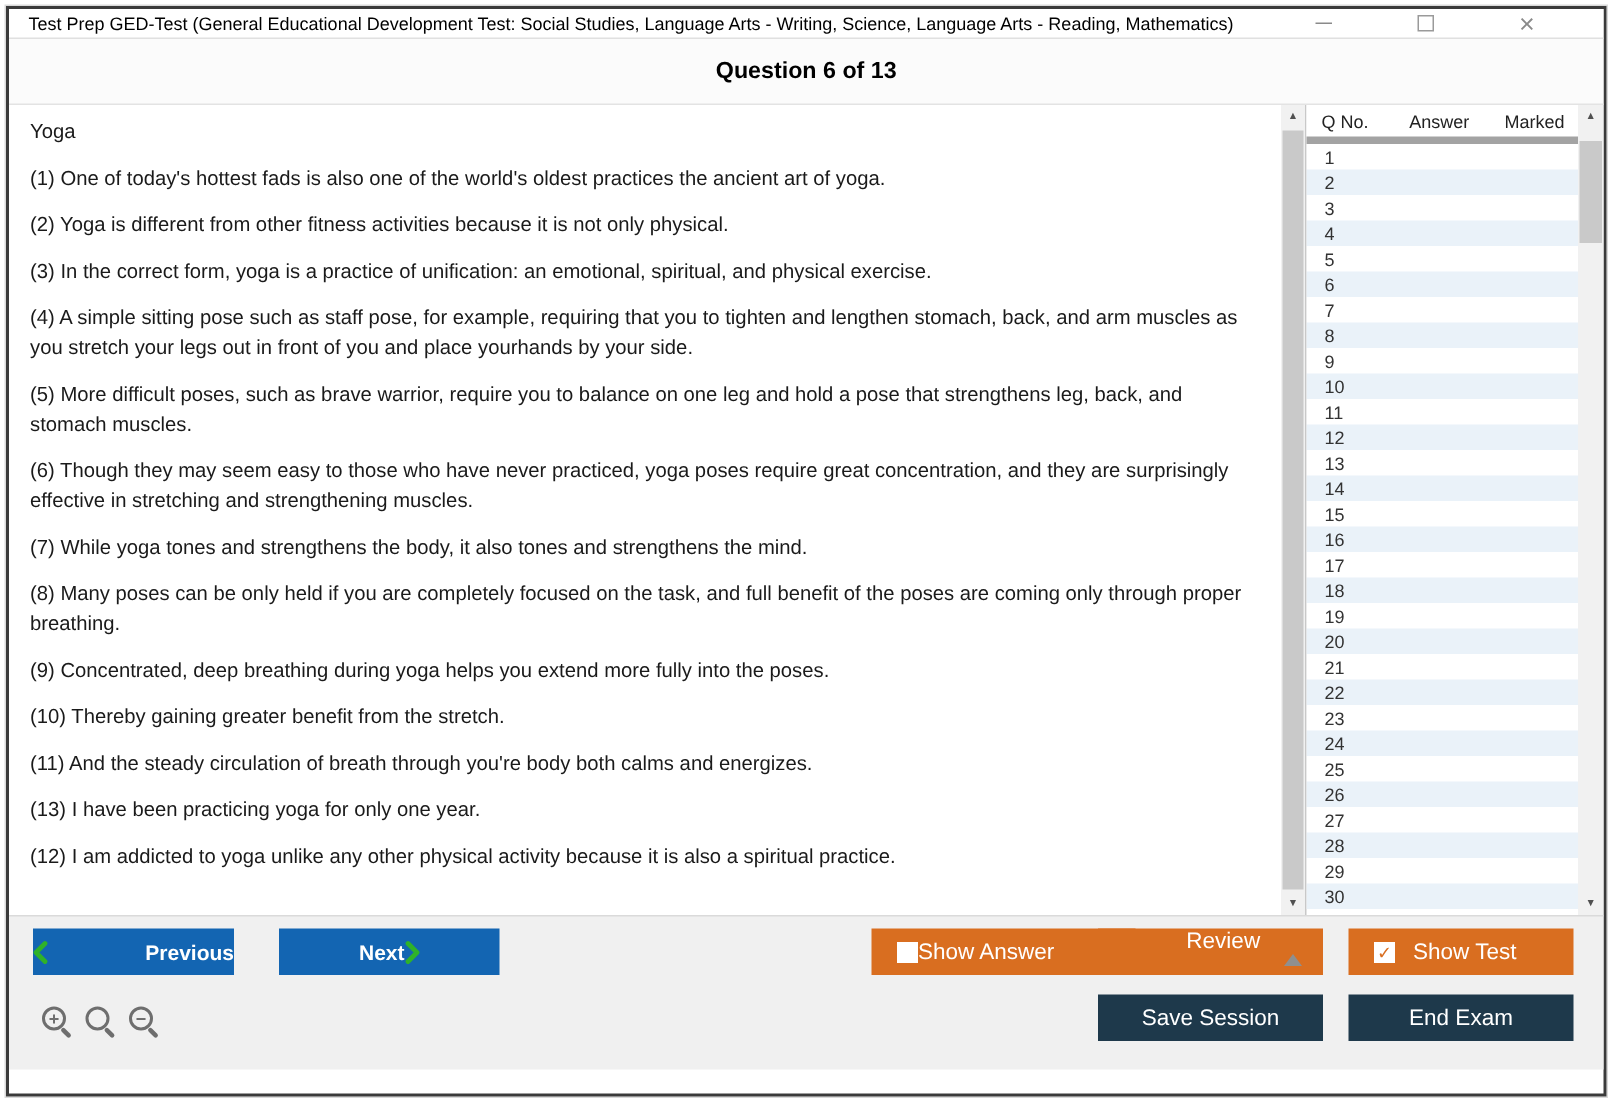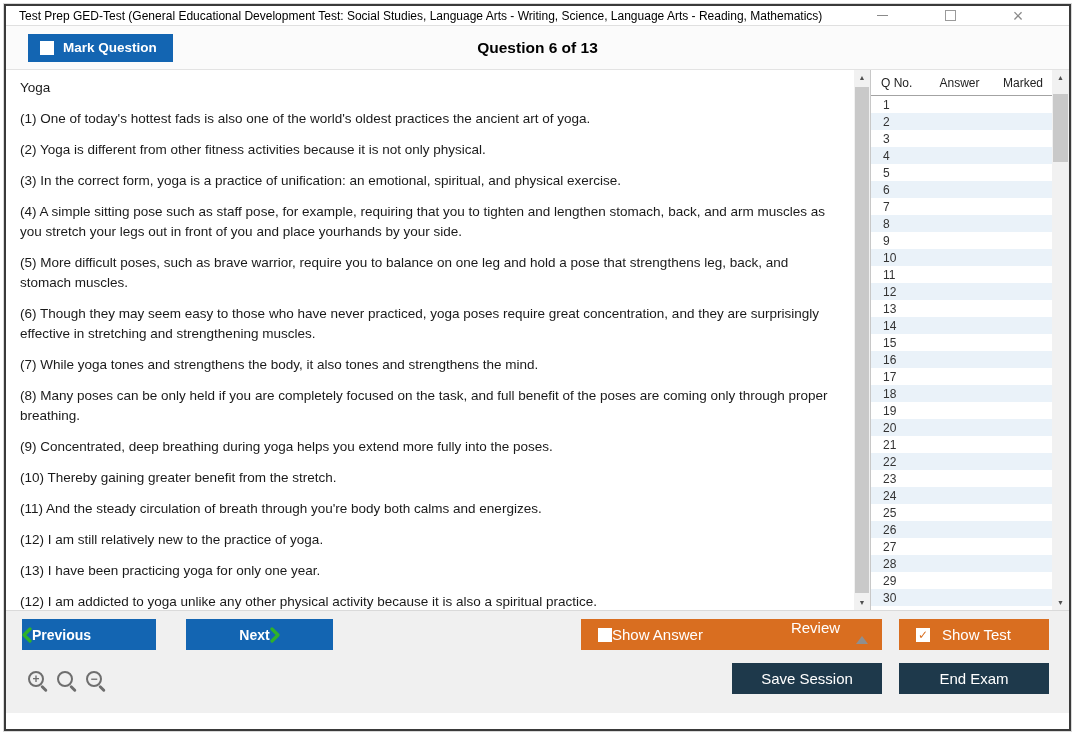--- a/index.html
+++ b/index.html
@@ -39,36 +39,36 @@
   .vscroll { width:16px; background:#f1f1f1; position:relative; flex:0 0 auto; }
   .vscroll .arr { position:absolute; left:0; width:100%; text-align:center; font-size:7px; color:#505050; }
   .vscroll .arr.up { top:4px; } .vscroll .arr.down { bottom:4px; }
   .vscroll .thumb { position:absolute; left:1px; right:1px; background:#c9c9c9; }
   .pass-thumb { top:17px; bottom:17px; }
   .tbl-thumb  { top:24px; height:68px; background:#c4c4c4; }
 
   
   .sidebar { width:199px; display:flex; flex:0 0 auto; }
   .qtable { width:182px; border-left:1px solid #c8c8c8; display:flex; flex-direction:column; }
-  .thead { height:26px; display:flex; align-items:center; background:#fff; border-bottom:1px solid #a3a3a3;
+  .thead { height:26px; display:flex; align-items:center; background:#fff; border-bottom:5px solid #a3a3a3;
            font-size:12px; color:#222; }
   .th-q { width:54px; padding-left:10px; } .th-a { flex:1; text-align:center; } .th-m { width:58px; text-align:center; }
   .tbody { flex:1; overflow:hidden; }
   .qrow { height:17px; display:flex; align-items:center; font-size:12px; color:#333; background:#ffffff; cursor:pointer; }
   .qrow.alt { background:#eaf2f9; }
   .qrow .c1 { width:54px; padding-left:12px; } .qrow .c2 { flex:1; text-align:center; } .qrow .c3 { width:58px; text-align:center; }
   .table-scroll { width:17px; background:#f1f1f1; }
 
   
   .bottombar { position:relative; height:103px; background:#f0f0f0; border-top:1px solid #dadada; }
   .bb { position:absolute; height:31px; }
   .btn-blue { background:#1365b2; color:#fff; font-weight:700; font-size:14px; }
   .btn-orange { background:#d96e20; color:#fff; font-size:15px; }
   .btn-navy { background:#1e394b; color:#fff; font-size:15px; justify-content:center; }
-  .prev { left:16px; top:8px; width:134px; justify-content:flex-start; }
+  .prev { left:16px; top:8px; width:134px; justify-content:space-between; }
   .next { left:180px; top:8px; width:147px; justify-content:center; }
   .show-answer { left:575px; top:8px; width:176px; padding-left:17px; }
   .review { left:726px; top:8px; width:150px; padding-left:17px;flex-direction:column; }
   .review .caret { margin-left:auto; margin-right:14px; width:0; height:0;
                    border-left:6px solid transparent; border-right:6px solid transparent;
                    border-bottom:8px solid #8f8f8f; }
   .show-list { left:893px; top:8px; width:150px; padding-left:17px; gap:12px; }
   .save-session { left:726px; top:52px; width:150px; }
   .end-exam { left:893px; top:52px; width:150px; }
 
@@ -96,44 +96,39 @@
       <span class="wc">
           <span class="wc-max"></span>
         </span>
       <span class="wc">
           <span class="wc-close">×</span>
         </span>
     </div>
   </div>
 
   <div class="headerbar">
-    <div class="btn mark-q">
-      <span class="cb"></span>
-      <span>Mark Question</span>
-    </div>
     <div class="q-counter">Question 6 of 13</div>
   </div>
 
   <div class="content">
 
     <div class="passage">
       <div class="ptitle">Yoga</div>
 
     <div class="para">(1) One of today's hottest fads is also one of the world's oldest practices the ancient art of yoga.</div>
         <div class="para">(2) Yoga is different from other fitness activities because it is not only physical.</div>
         <div class="para">(3) In the correct form, yoga is a practice of unification: an emotional, spiritual, and physical exercise.</div>
         <div class="para">(4) A simple sitting pose such as staff pose, for example, requiring that you to tighten and lengthen stomach, back, and arm muscles as you stretch your legs out in front of you and place yourhands by your side.</div>
         <div class="para">(5) More difficult poses, such as brave warrior, require you to balance on one leg and hold a pose that strengthens leg, back, and stomach muscles.</div>
         <div class="para">(6) Though they may seem easy to those who have never practiced, yoga poses require great concentration, and they are surprisingly effective in stretching and strengthening muscles.</div>
         <div class="para">(7) While yoga tones and strengthens the body, it also tones and strengthens the mind.</div>
         <div class="para">(8) Many poses can be only held if you are completely focused on the task, and full benefit of the poses are coming only through proper breathing.</div>
         <div class="para">(9) Concentrated, deep breathing during yoga helps you extend more fully into the poses.</div>
         <div class="para">(10) Thereby gaining greater benefit from the stretch.</div>
         <div class="para">(11) And the steady circulation of breath through you're body both calms and energizes.</div>
-        <div class="para">(12) I am still relatively new to the practice of yoga.</div>
         <div class="para">(13) I have been practicing yoga for only one year.</div>
         <div class="para">(12) I am addicted to yoga unlike any other physical activity because it is also a spiritual practice.</div>
       </div>
 
     <div class="vscroll">
       <span class="arr up">▲</span>
       <span class="thumb pass-thumb"></span>
       <span class="arr down">▼</span>
     </div>
 

